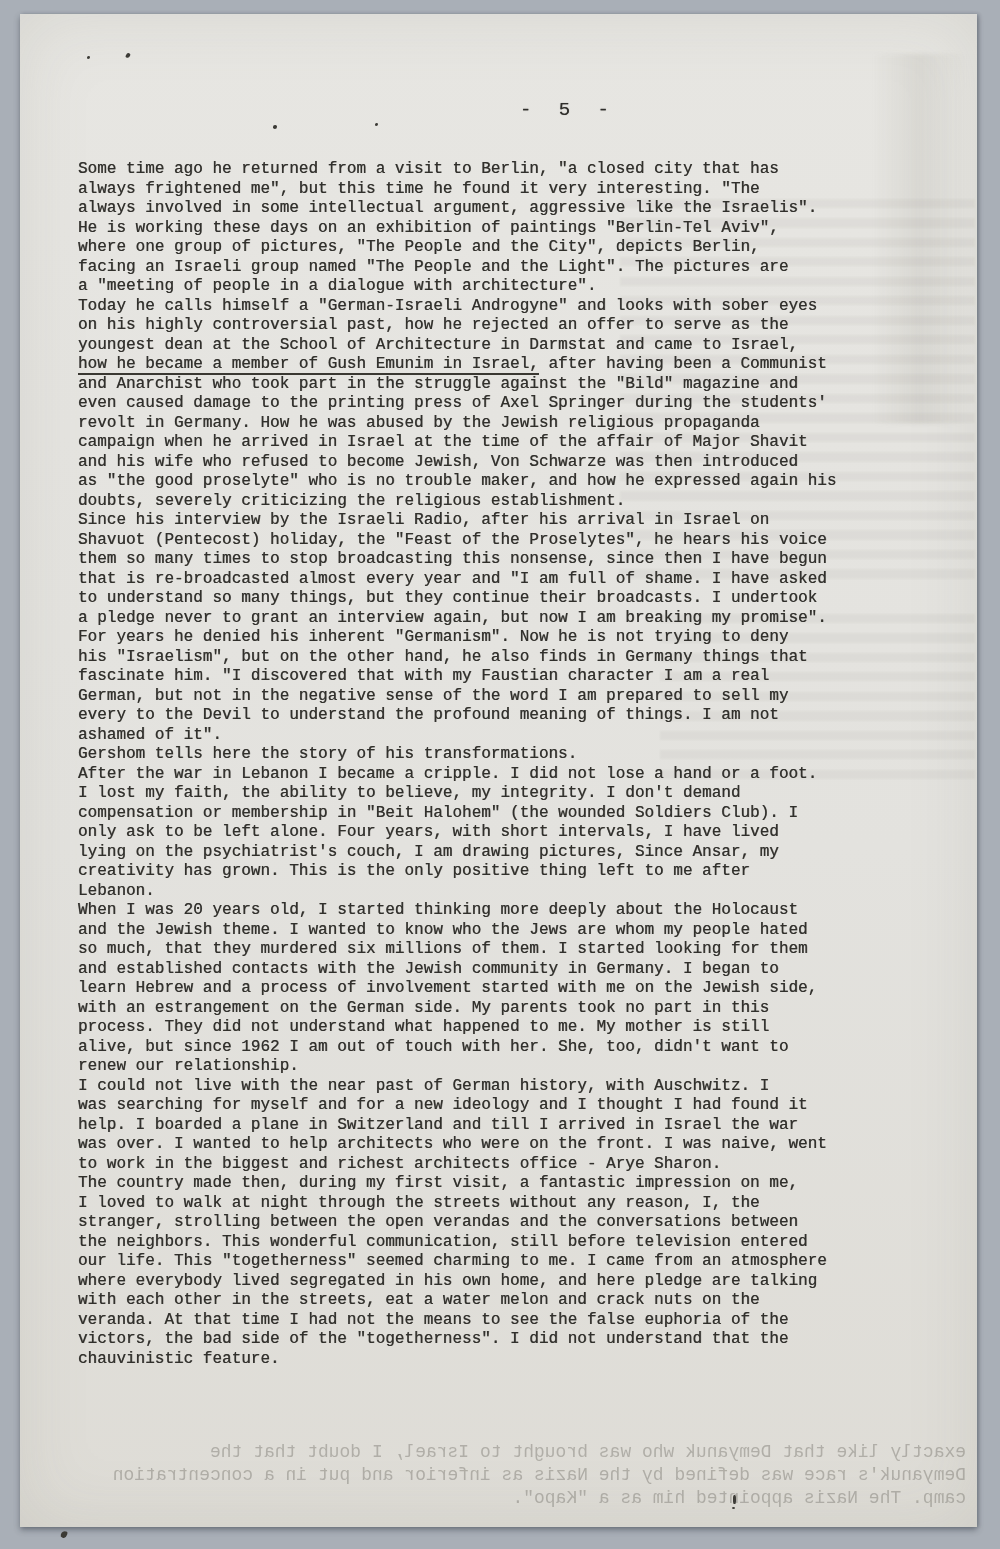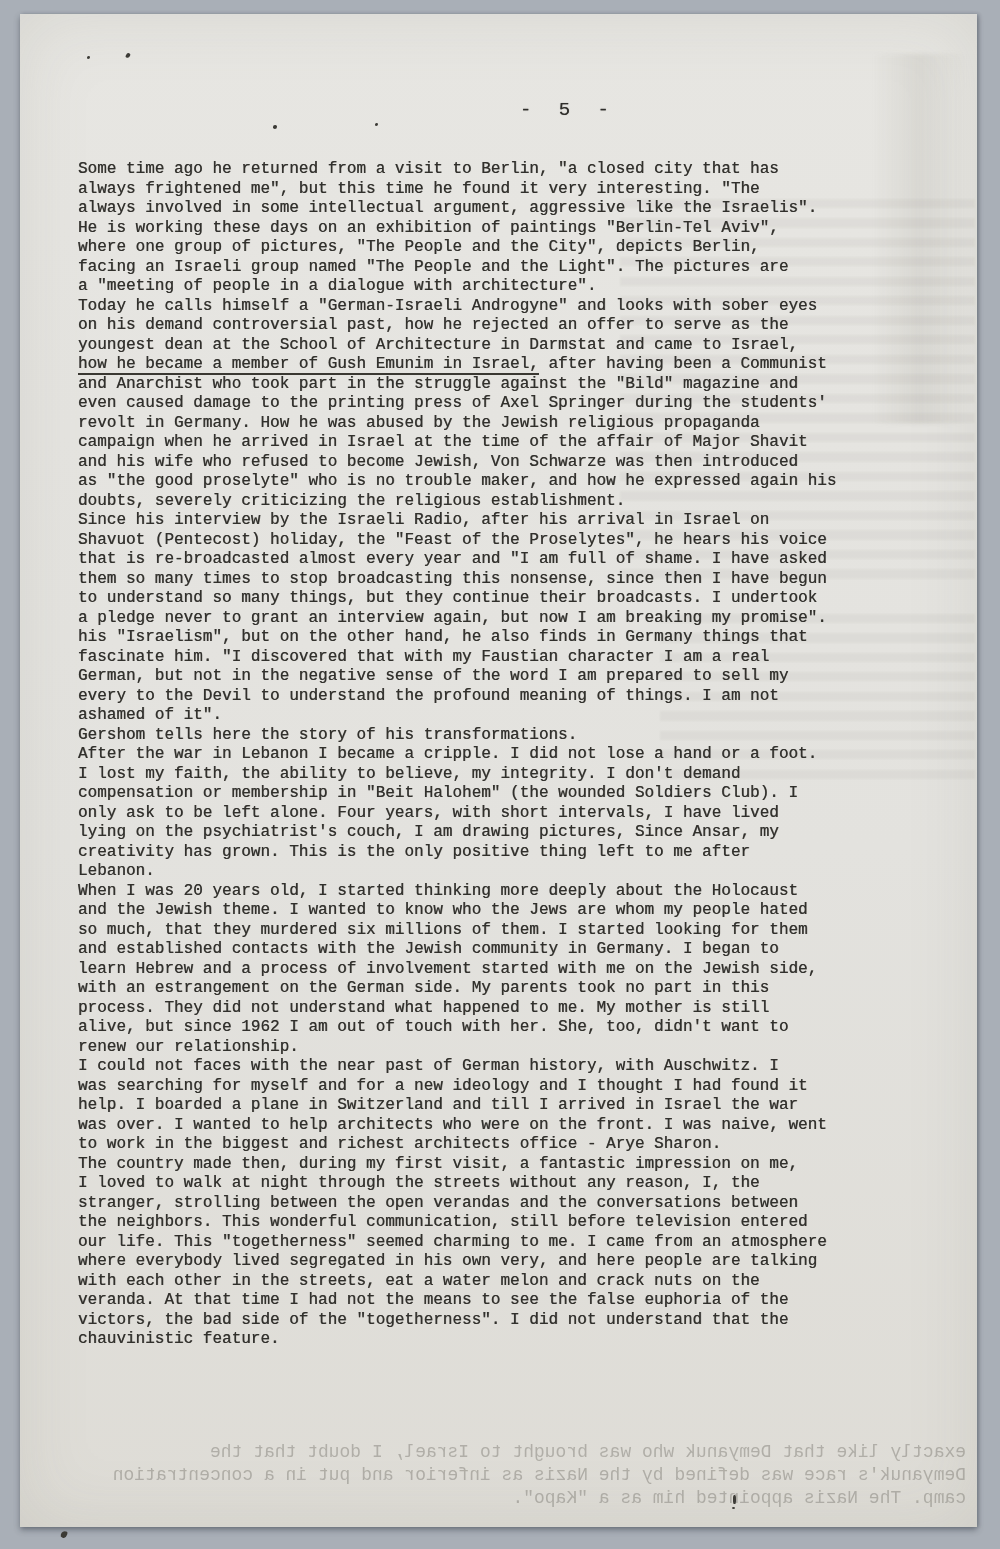--- a/index.html
+++ b/index.html
@@ -75,36 +75,37 @@
 
   <div class="body-text">
       <div class="line">Some time ago he returned from a visit to Berlin, "a closed city that has</div>
       <div class="line">always frightened me", but this time he found it very interesting. "The</div>
       <div class="line">always involved in some intellectual argument, aggressive like the Israelis".</div>
       <div class="line">He is working these days on an exhibition of paintings "Berlin-Tel Aviv",</div>
       <div class="line">where one group of pictures, "The People and the City", depicts Berlin,</div>
       <div class="line">facing an Israeli group named "The People and the Light". The pictures are</div>
       <div class="line">a "meeting of people in a dialogue with architecture".</div>
       <div class="line">Today he calls himself a "German-Israeli Androgyne" and looks with sober eyes</div>
-      <div class="line">on his demand controversial past, how he rejected an offer to serve as the</div>
+      <div class="line">on his highly controversial past, how he rejected an offer to serve as the</div>
       <div class="line">youngest dean at the School of Architecture in Darmstat and came to Israel,</div>
       <div class="line"><span class="u">how he became a member of Gush Emunim in Israel,</span><span> after having been a Communist</span></div>
       <div class="line">and Anarchist who took part in the struggle against the "Bild" magazine and</div>
       <div class="line">even caused damage to the printing press of Axel Springer during the students'</div>
       <div class="line">revolt in Germany. How he was abused by the Jewish religious propaganda</div>
       <div class="line">campaign when he arrived in Israel at the time of the affair of Major Shavit</div>
       <div class="line">and his wife who refused to become Jewish, Von Schwarze was then introduced</div>
       <div class="line">as "the good proselyte" who is no trouble maker, and how he expressed again his</div>
       <div class="line">doubts, severely criticizing the religious establishment.</div>
       <div class="line">Since his interview by the Israeli Radio, after his arrival in Israel on</div>
       <div class="line">Shavuot (Pentecost) holiday, the "Feast of the Proselytes", he hears his voice</div>
+      <div class="line">them so many times to stop broadcasting this nonsense, since then I have begun</div>
       <div class="line">that is re-broadcasted almost every year and "I am full of shame. I have asked</div>
-      <div class="line">them so many times to stop broadcasting this nonsense, since then I have begun</div>
       <div class="line">to understand so many things, but they continue their broadcasts. I undertook</div>
       <div class="line">a pledge never to grant an interview again, but now I am breaking my promise".</div>
+      <div class="line">For years he denied his inherent "Germanism". Now he is not trying to deny</div>
       <div class="line">his "Israelism", but on the other hand, he also finds in Germany things that</div>
       <div class="line">fascinate him. "I discovered that with my Faustian character I am a real</div>
       <div class="line">German, but not in the negative sense of the word I am prepared to sell my</div>
       <div class="line">every to the Devil to understand the profound meaning of things. I am not</div>
       <div class="line">ashamed of it".</div>
       <div class="line">Gershom tells here the story of his transformations.</div>
       <div class="line">After the war in Lebanon I became a cripple. I did not lose a hand or a foot.</div>
       <div class="line">I lost my faith, the ability to believe, my integrity. I don't demand</div>
       <div class="line">compensation or membership in "Beit Halohem" (the wounded Soldiers Club). I</div>
       <div class="line">only ask to be left alone. Four years, with short intervals, I have lived</div>
@@ -113,31 +114,31 @@
       <div class="line">Lebanon.</div>
       <div class="line">When I was 20 years old, I started thinking more deeply about the Holocaust</div>
       <div class="line">and the Jewish theme. I wanted to know who the Jews are whom my people hated</div>
       <div class="line">so much, that they murdered six millions of them. I started looking for them</div>
       <div class="line">and established contacts with the Jewish community in Germany. I began to</div>
       <div class="line">learn Hebrew and a process of involvement started with me on the Jewish side,</div>
       <div class="line">with an estrangement on the German side. My parents took no part in this</div>
       <div class="line">process. They did not understand what happened to me. My mother is still</div>
       <div class="line">alive, but since 1962 I am out of touch with her. She, too, didn't want to</div>
       <div class="line">renew our relationship.</div>
-      <div class="line">I could not faces with the near past of German history, with Auschwitz. I</div>
+      <div class="line">I could not live with the near past of German history, with Auschwitz. I</div>
       <div class="line">was searching for myself and for a new ideology and I thought I had found it</div>
       <div class="line">help. I boarded a plane in Switzerland and till I arrived in Israel the war</div>
       <div class="line">was over. I wanted to help architects who were on the front. I was naive, went</div>
       <div class="line">to work in the biggest and richest architects office - Arye Sharon.</div>
       <div class="line">The country made then, during my first visit, a fantastic impression on me,</div>
       <div class="line">I loved to walk at night through the streets without any reason, I, the</div>
       <div class="line">stranger, strolling between the open verandas and the conversations between</div>
       <div class="line">the neighbors. This wonderful communication, still before television entered</div>
       <div class="line">our life. This "togetherness" seemed charming to me. I came from an atmosphere</div>
-      <div class="line">where everybody lived segregated in his own very, and here people are talking</div>
+      <div class="line">where everybody lived segregated in his own home, and here pledge are talking</div>
       <div class="line">with each other in the streets, eat a water melon and crack nuts on the</div>
       <div class="line">veranda. At that time I had not the means to see the false euphoria of the</div>
       <div class="line">victors, the bad side of the "togetherness". I did not understand that the</div>
       <div class="line">chauvinistic feature.</div>
     </div>
 
   <div class="bleed">
       <div class="bleed-line">exactly like that Demyanuk who was brought to Israel, I doubt that the</div>
       <div class="bleed-line">Demyanuk's race was defined by the Nazis as inferior and put in a concentration</div>
       <div class="bleed-line">camp. The Nazis appointed him as a "Kapo".</div>

